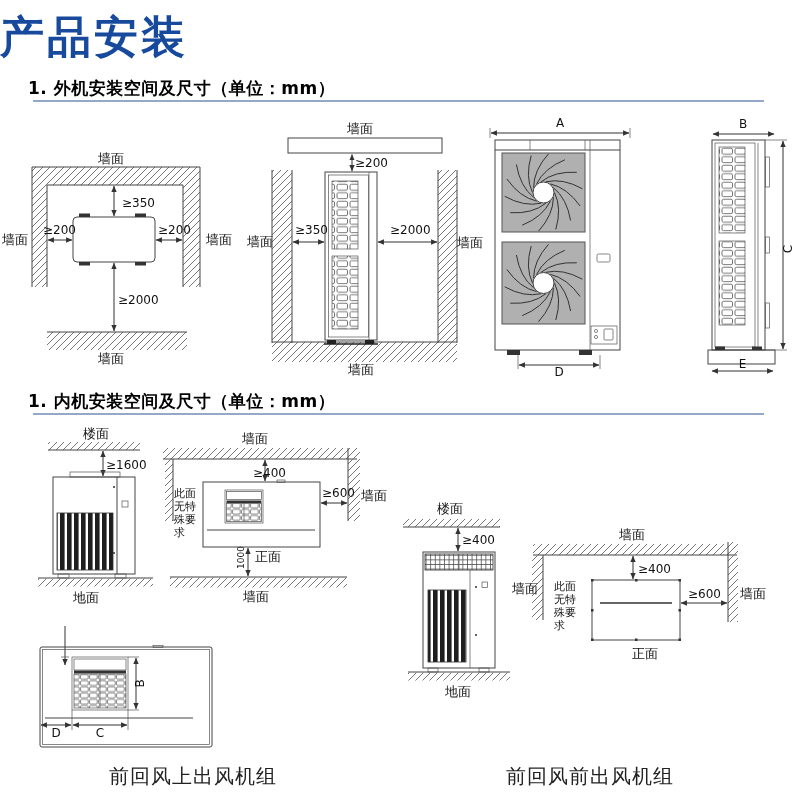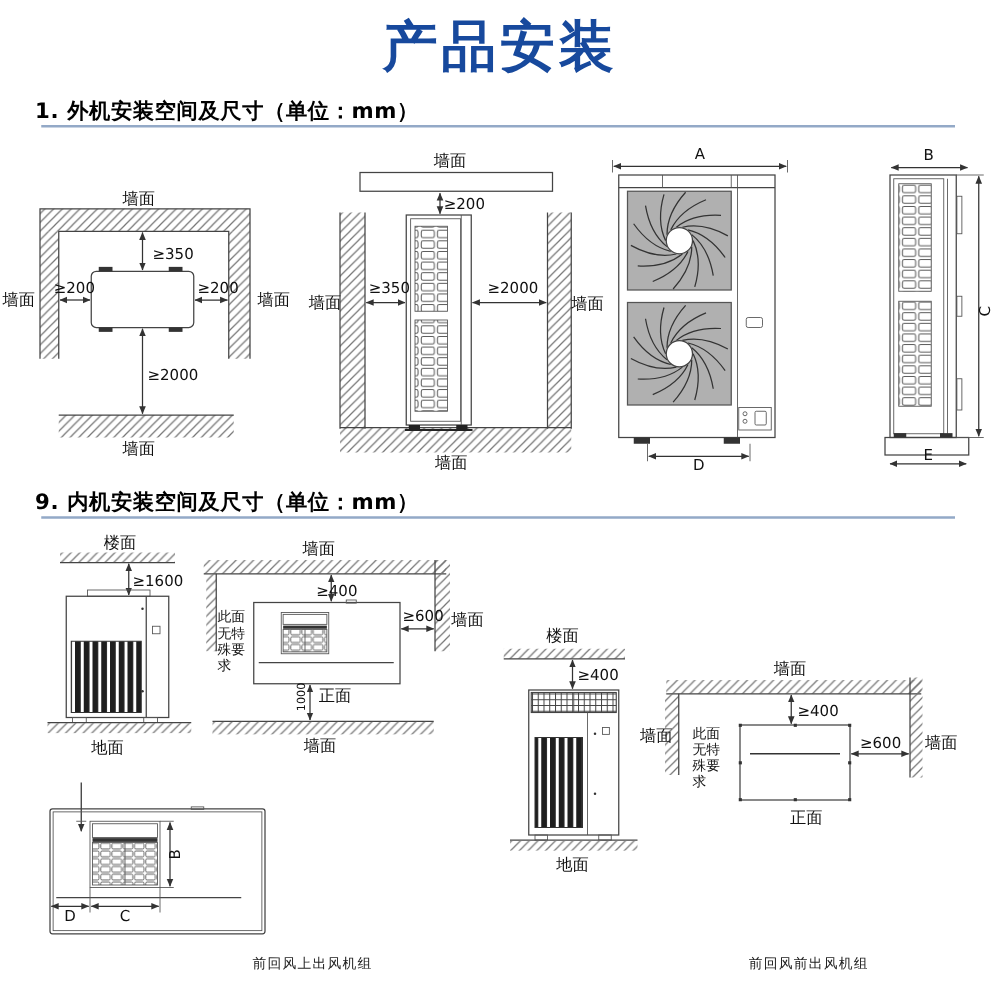--- a/index.html
+++ b/index.html
@@ -1,24 +1,24 @@
 <!DOCTYPE html>
 <html><head>
 <meta charset="utf-8">
 <style>
   html,body{margin:0;padding:0;background:#fff}
   .page{position:relative;width:800px;height:800px;background:#fff;overflow:hidden;
         font-family:"DejaVu Sans",sans-serif}
-  .title{position:absolute;left:0;top:8px;width:100%;text-align:center;margin:0;
+  .title{position:absolute;left:0;top:8px;width:100%;text-align:left;margin:0;
          font-size:44px;font-weight:700;color:#17499d;letter-spacing:3px}
   .sec-head{position:absolute;left:28px;font-size:17px;font-weight:700;color:#000000;letter-spacing:0.5px}
   .rule{position:absolute;left:33px;width:731px;height:2px;background:#93a9c7}
   .note{position:absolute;width:2.1em;font-size:11px;line-height:1.18;color:#111;
         word-break:break-all;font-weight:400}
-  .caption{position:absolute;font-size:11px;color:#222;text-align:right;letter-spacing:1px}
+  .caption{position:absolute;font-size:20px;color:#222;text-align:center;letter-spacing:1px}
   svg.diag{position:absolute;overflow:visible}
   svg text{font-family:"DejaVu Sans",sans-serif;fill:#111}
   .t{font-size:12px}
   .t9{font-size:9px}
   .tc{font-size:13px}
   .ln{stroke:#444;fill:none;stroke-width:1}
   .thin{stroke:#555;fill:none;stroke-width:0.7}
   .dim{stroke:#333;stroke-width:1;fill:none}
 </style>
 </head>
@@ -212,21 +212,21 @@
     <g>
       <line class="thin" x1="70" y1="27" x2="92" y2="27"></line>
       <line class="thin" x1="70" y1="237" x2="92" y2="237"></line>
       <line class="dim" x1="88" y1="28" x2="88" y2="236" marker-start="url(#ar)" marker-end="url(#ar)"></line>
     </g>
     <text class="t" transform="translate(97,136) rotate(-90)" text-anchor="middle">C</text>
     <line class="dim" x1="17" y1="258" x2="78" y2="258" marker-start="url(#ar)" marker-end="url(#ar)"></line>
     <text class="t" x="47.5" y="255" text-anchor="middle">E</text>
   </svg>
 
-  <div class="sec-head" style="top:390px">9. 内机安装空间及尺寸（单位：mm）</div>
+  <div class="sec-head" style="top:390px">1. 内机安装空间及尺寸（单位：mm）</div>
   <div class="rule" style="top:413px"></div>
 
   
   <svg class="diag" style="left:18px;top:425px" width="177" height="190" viewBox="0 0 177 190">
     <text class="tc" x="78" y="13" text-anchor="middle">楼面</text>
     <g>
       <rect x="30" y="17" width="92" height="8" fill="url(#hatch)"></rect>
       <line class="ln" x1="30" y1="25" x2="122" y2="25"></line>
     </g>
     <line class="dim" x1="85" y1="26" x2="85" y2="51" marker-start="url(#ar)" marker-end="url(#ar)"></line>

